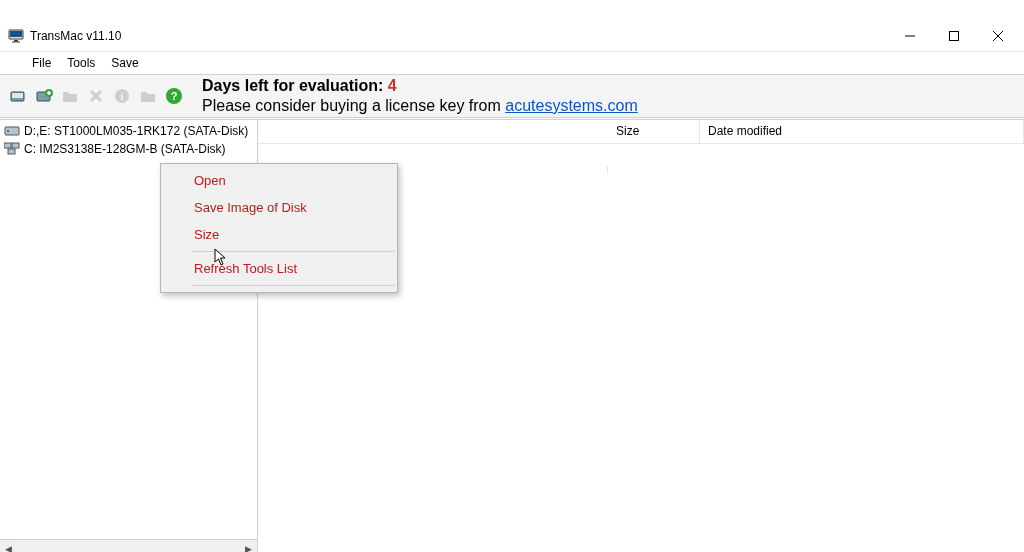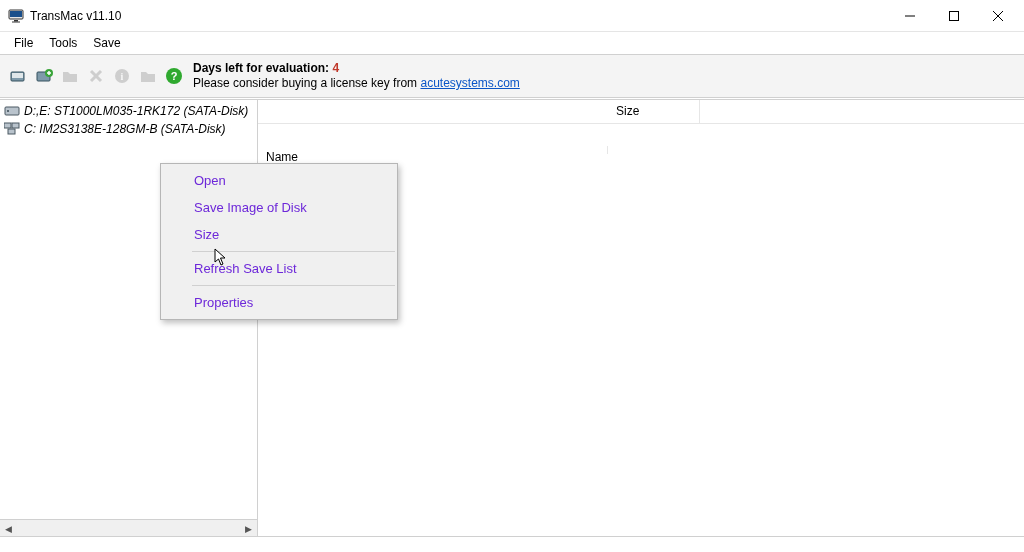--- a/index.html
+++ b/index.html
@@ -14,41 +14,42 @@
     overflow: hidden;
     position: relative;
   }
   .titlebar {
     height: 32px;
     background: #fff;
     display: flex;
     align-items: center;
     padding: 0 4px;
     border-bottom: 1px solid #e5e5e5;
+    margin-top: 20px;
   }
   .titlebar .app-icon {
     width: 16px; height: 16px;
     margin: 0 6px 0 4px;
     display: inline-flex;
   }
   .titlebar .title-text { font-size: 12px; }
   .win-controls {
     margin-left: auto;
     display: flex;
   }
   .win-controls .ctl {
     width: 44px; height: 30px;
     display: flex; align-items: center; justify-content: center;
     font-family: "Segoe UI Symbol", sans-serif;
     font-size: 11px;
   }
 
   .menubar {
     display: flex;
-    padding: 2px 6px;
+    padding: 2px 24px;
     height: 22px;
     align-items: center;
     background: #fff;
   }
   .menubar .menu-item {
     padding: 2px 8px;
     font-size: 12px;
   }
 
   .toolbar-strip {
@@ -63,22 +64,22 @@
   .tool-icons { display: flex; align-items: center; }
   .tool-icon {
     width: 24px; height: 24px;
     margin-right: 2px;
     display: inline-flex; align-items: center; justify-content: center;
   }
   .tool-icon.disabled svg { opacity: 0.35; }
   .tool-icon.help-green svg circle { fill: #2fa92f; }
 
   .eval-text {
-    margin-left: 5px;
-    font-size: 12px;
+    margin-left: 14px;
+    font-size: 16px;
     line-height: 1.25;
   }
   .eval-text .red { color: #c0392b; font-weight: bold; }
   .eval-text a { color: #0a55c7; text-decoration: underline; }
 
   .work-area {
     display: flex;
     position: relative;
     height: calc(552px - 32px - 22px - 44px - 16px);
     width: 100%;
@@ -96,21 +97,20 @@
     padding: 2px 0;
   }
   .drive-row {
     display: flex;
     align-items: center;
     height: 18px;
     padding: 0 4px;
     white-space: nowrap;
     overflow: hidden;
     font-size: 12px;
-    font-style: italic;
   }
   .drive-row .drv-icon {
     width: 16px; height: 16px; margin-right: 4px;
     display:inline-flex;
   }
   .drive-row.selected {
     background: #2a7bdc;
     color: #fff;
     border: 1px dotted #3b5ea6;
   }
@@ -172,21 +172,21 @@
   .cm-gutter {
     position: absolute;
     left: 1px; top: 3px; bottom: 3px;
     width: 28px;
     background: #f0f0f0;
   }
   .cm-item {
     position: relative;
     padding: 6px 12px 6px 32px;
     font-size: 13px;
-    color: #6d28d9;
+    color: #b91c1c;
   }
   .cm-item.highlight {
     background: #90c8f6;
   }
   .cm-sep {
     height: 1px;
     background: #d0d0d0;
     margin: 3px 1px 3px 30px;
   }
 
@@ -318,34 +318,34 @@
       <div class="sbtn">◀</div>
       <div class="track"></div>
       <div class="sbtn">▶</div>
     </div>
   </div>
 
   <div class="right-pane">
     <div class="column-headers">
       <div class="col col-name">Name</div>
       <div class="col col-size">Size</div>
+      <div class="col col-date">Date modified</div>
     </div>
   </div>
 </div>
 
 <div class="status-strip"></div>
 
 <div class="context-menu">
   <div class="cm-gutter"></div>
   <div class="cm-item">Open</div>
   <div class="cm-item">Save Image of Disk</div>
   <div class="cm-item">Size</div>
   <div class="cm-sep"></div>
-  <div class="cm-item">Refresh Save List</div>
+  <div class="cm-item">Refresh Tools List</div>
   <div class="cm-sep"></div>
-  <div class="cm-item">Properties</div>
 </div>
 
 <div class="cursor">
   <svg viewBox="0 0 14 20" width="14" height="20">
     <path d="M1 1 L1 14 L4.5 11 L7 17 L9 16 L6.5 10 L11 10 Z" fill="#fff" stroke="#000" stroke-width="1"></path>
   </svg>
 </div>
 
 </body></html>

